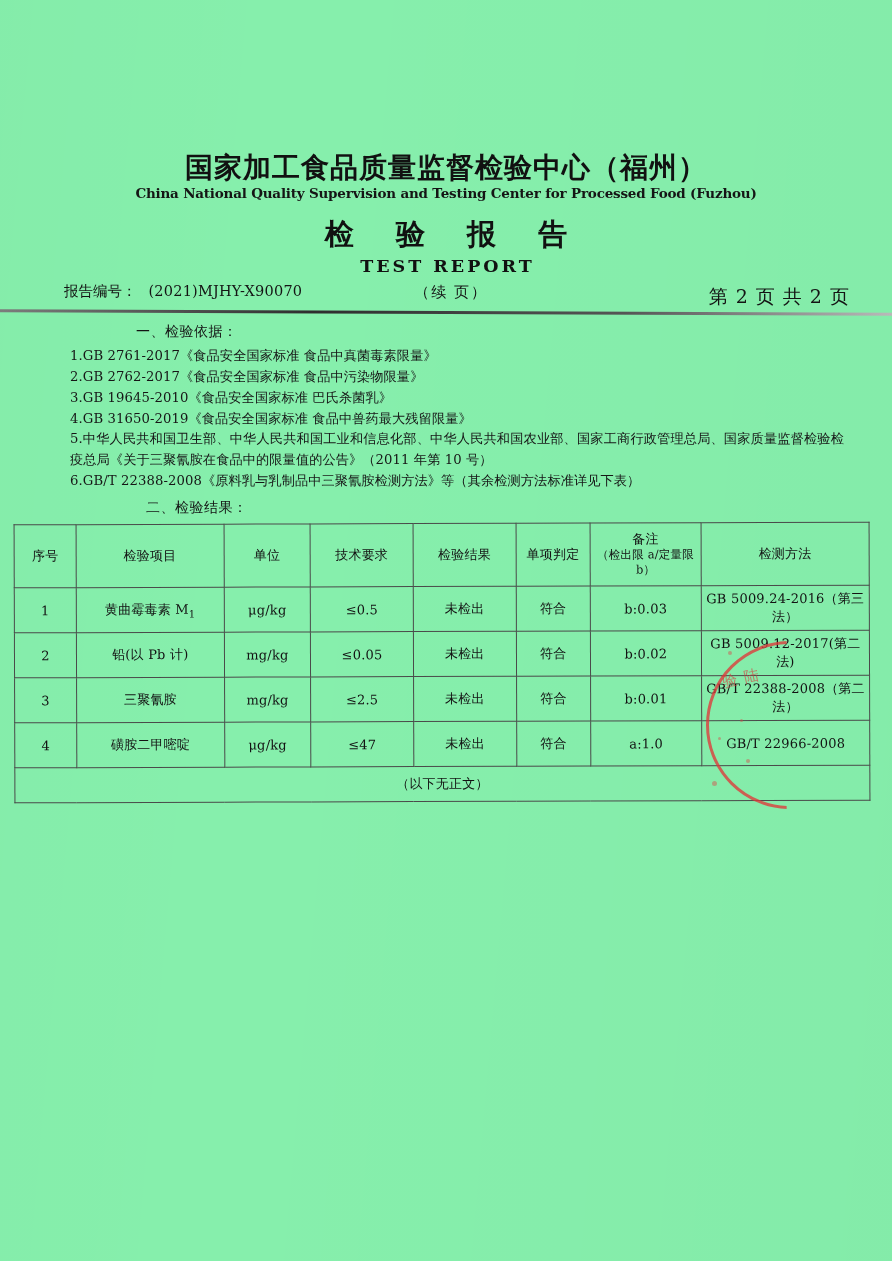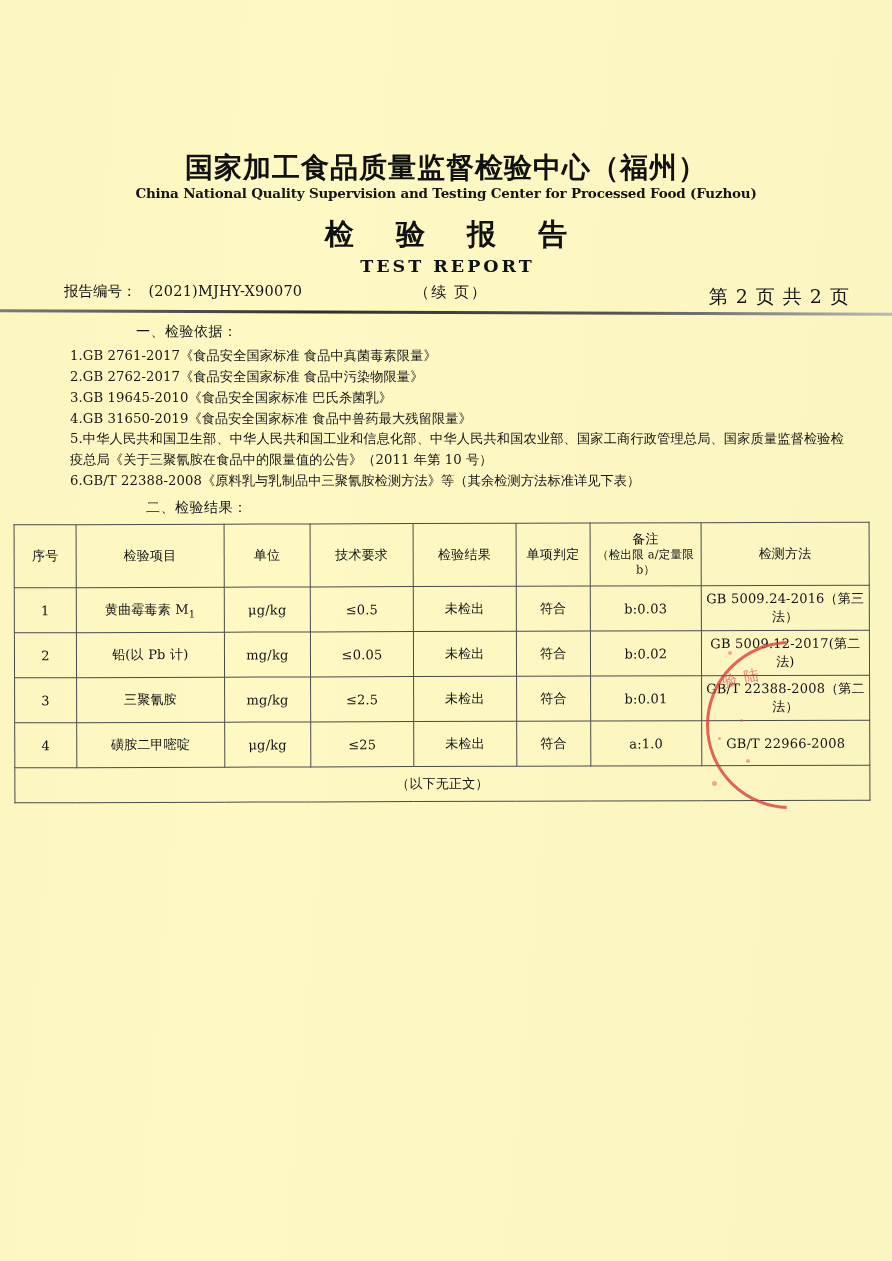--- a/index.html
+++ b/index.html
@@ -11,21 +11,21 @@
     width: 892px;
     height: 1261px;
     position: relative;
     font-family: "DejaVu Sans", "Liberation Sans", sans-serif;
     color: #1a1a1a;
     overflow: hidden;
   }
   .page {
     position: absolute;
     inset: 0;
-    background: #fef9c3;
+    background: #86efac;
   }
   
   .scan-tint {
     position: absolute;
     inset: 0;
     background:
       linear-gradient(95deg, rgba(0,0,0,0.012) 0%, rgba(0,0,0,0) 30%, rgba(0,0,0,0.015) 100%);
     pointer-events: none;
   }
 
@@ -317,21 +317,21 @@
             <td>≤2.5</td>
             <td>未检出</td>
             <td>符合</td>
             <td>b:0.01</td>
             <td>GB/T 22388-2008（第二法）</td>
           </tr>
           <tr>
             <td>4</td>
             <td><span>磺胺二甲嘧啶</span><span class="sub1"></span></td>
             <td>μg/kg</td>
-            <td>≤25</td>
+            <td>≤47</td>
             <td>未检出</td>
             <td>符合</td>
             <td>a:1.0</td>
             <td>GB/T 22966-2008</td>
           </tr>
           <tr>
             <td class="footer-cell" colspan="8">（以下无正文）</td>
           </tr>
         </tbody>
       </table>

